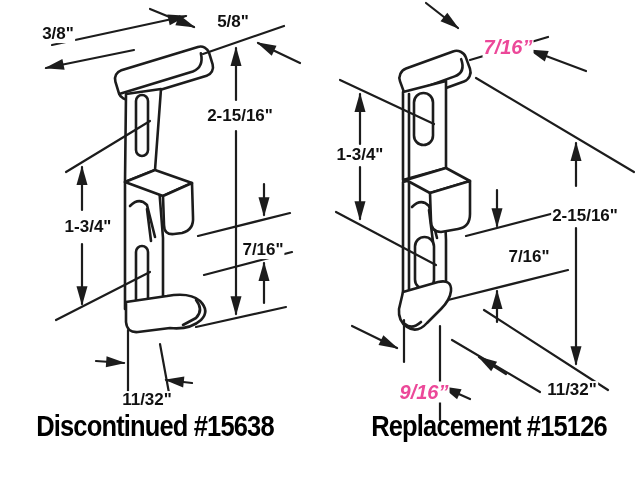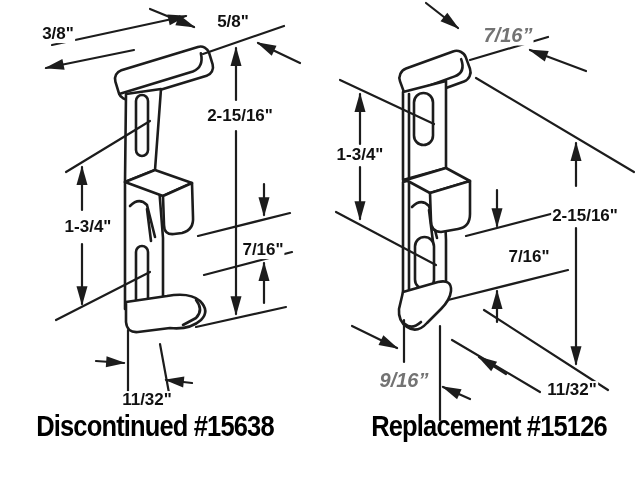--- a/index.html
+++ b/index.html
@@ -12,21 +12,21 @@
     fill:none;stroke:#1c1c1c;stroke-width:2.6;
     stroke-linejoin:round;stroke-linecap:round;
   }
   .part .face{fill:#ffffff;}
   .dims path{fill:none;stroke:#1c1c1c;stroke-width:2.2;stroke-linecap:round;}
   .lbl{
     position:absolute;transform:translate(-50%,-50%);
     font-weight:bold;font-size:17px;color:#111111;background:#ffffff;
     padding:0 1px;white-space:nowrap;line-height:1.05;
   }
-  .lbl.big{font-size:20px;font-style:italic;color:#737373;}
+  .lbl.big{font-size:20px;font-style:italic;color:#ec4899;margin-top:12px;}
   .caption{
     position:absolute;transform:translate(-50%,-50%) scaleX(0.85);
     font-weight:bold;font-size:30px;letter-spacing:-1px;color:#000000;
     white-space:nowrap;line-height:1;
   }
 </style>
 </head>
 <body>
 
 <div class="stage">
@@ -126,17 +126,17 @@
   <div class="lbl" style="left:240px;top:116px">2-15/16"</div>
   <div class="lbl" style="left:88px;top:227px">1-3/4"</div>
   <div class="lbl" style="left:263px;top:250px">7/16"</div>
   <div class="lbl" style="left:147px;top:400px">11/32"</div>
   <div class="caption" style="left:155px;top:426px">Discontinued #15638</div>
 
   <div class="lbl big" style="left:508px;top:35px">7/16”</div>
   <div class="lbl" style="left:360px;top:155px">1-3/4"</div>
   <div class="lbl" style="left:585px;top:216px">2-15/16"</div>
   <div class="lbl" style="left:529px;top:257px">7/16"</div>
-  <div class="lbl big" style="left:404px;top:380px">9/16”</div>
+  <div class="lbl big" style="left:424px;top:380px">9/16”</div>
   <div class="lbl" style="left:572px;top:390px">11/32"</div>
   <div class="caption" style="left:489px;top:426px">Replacement #15126</div>
 
 </div>
 
 </body></html>

